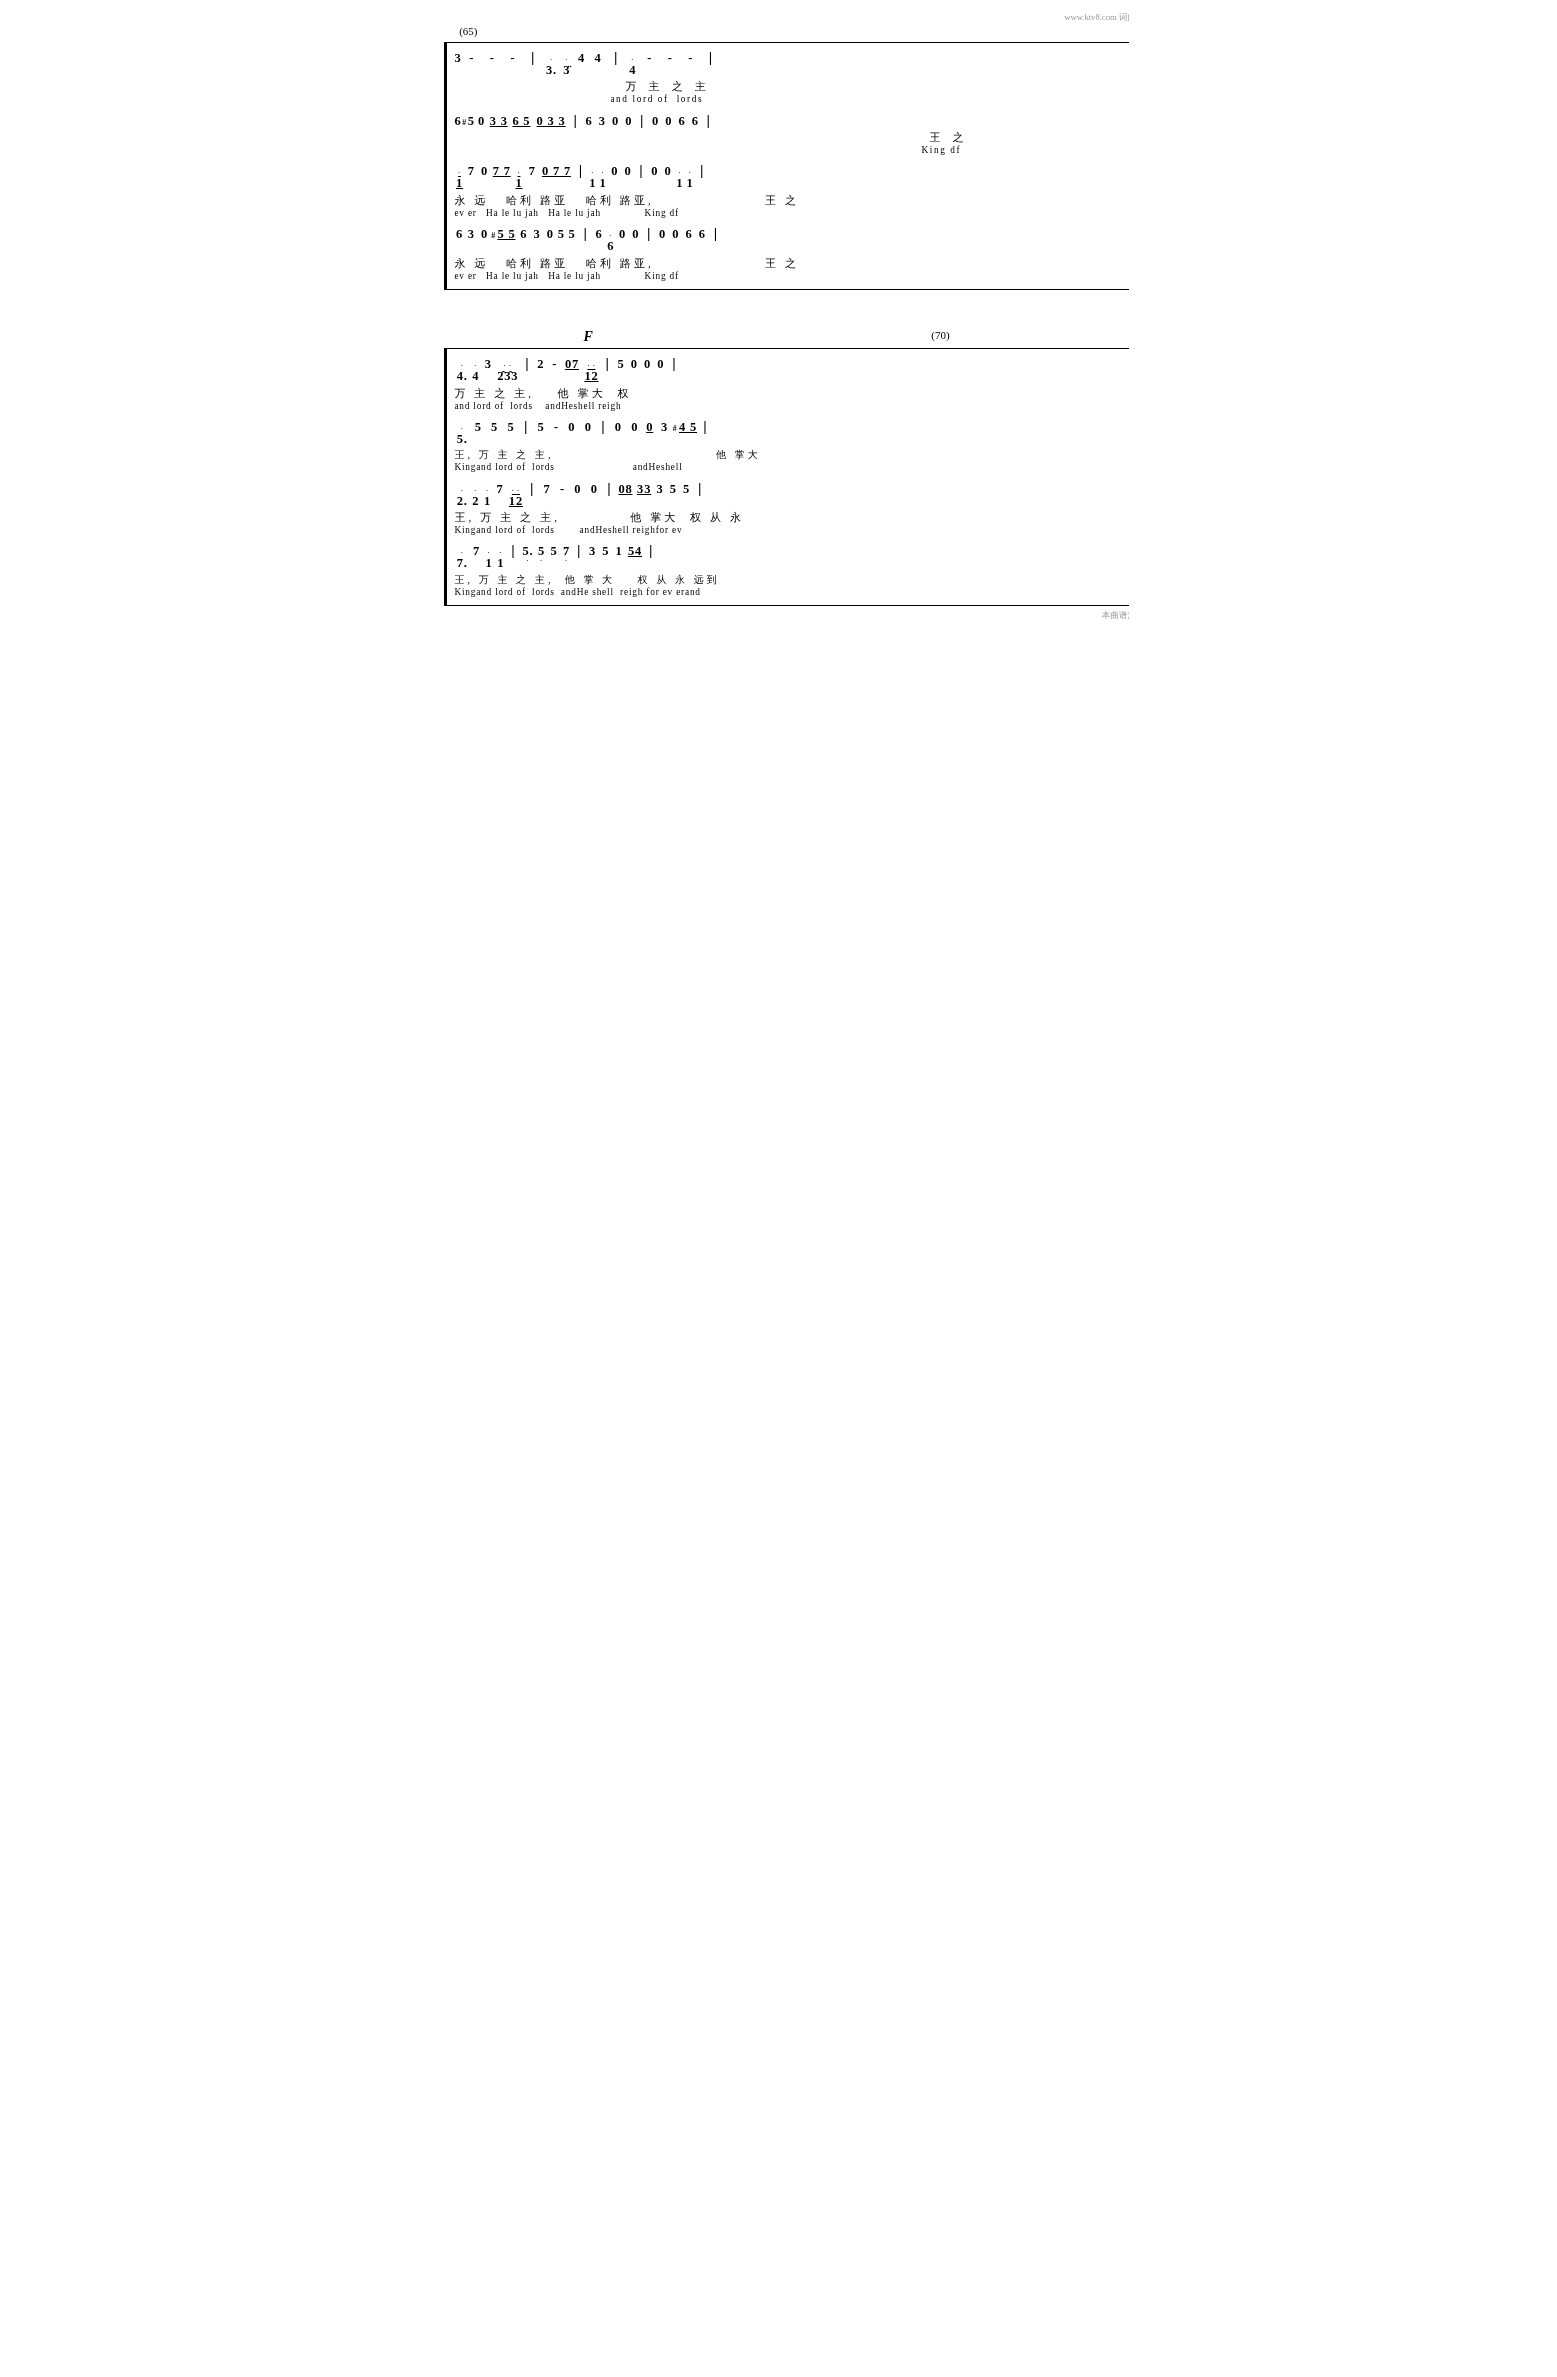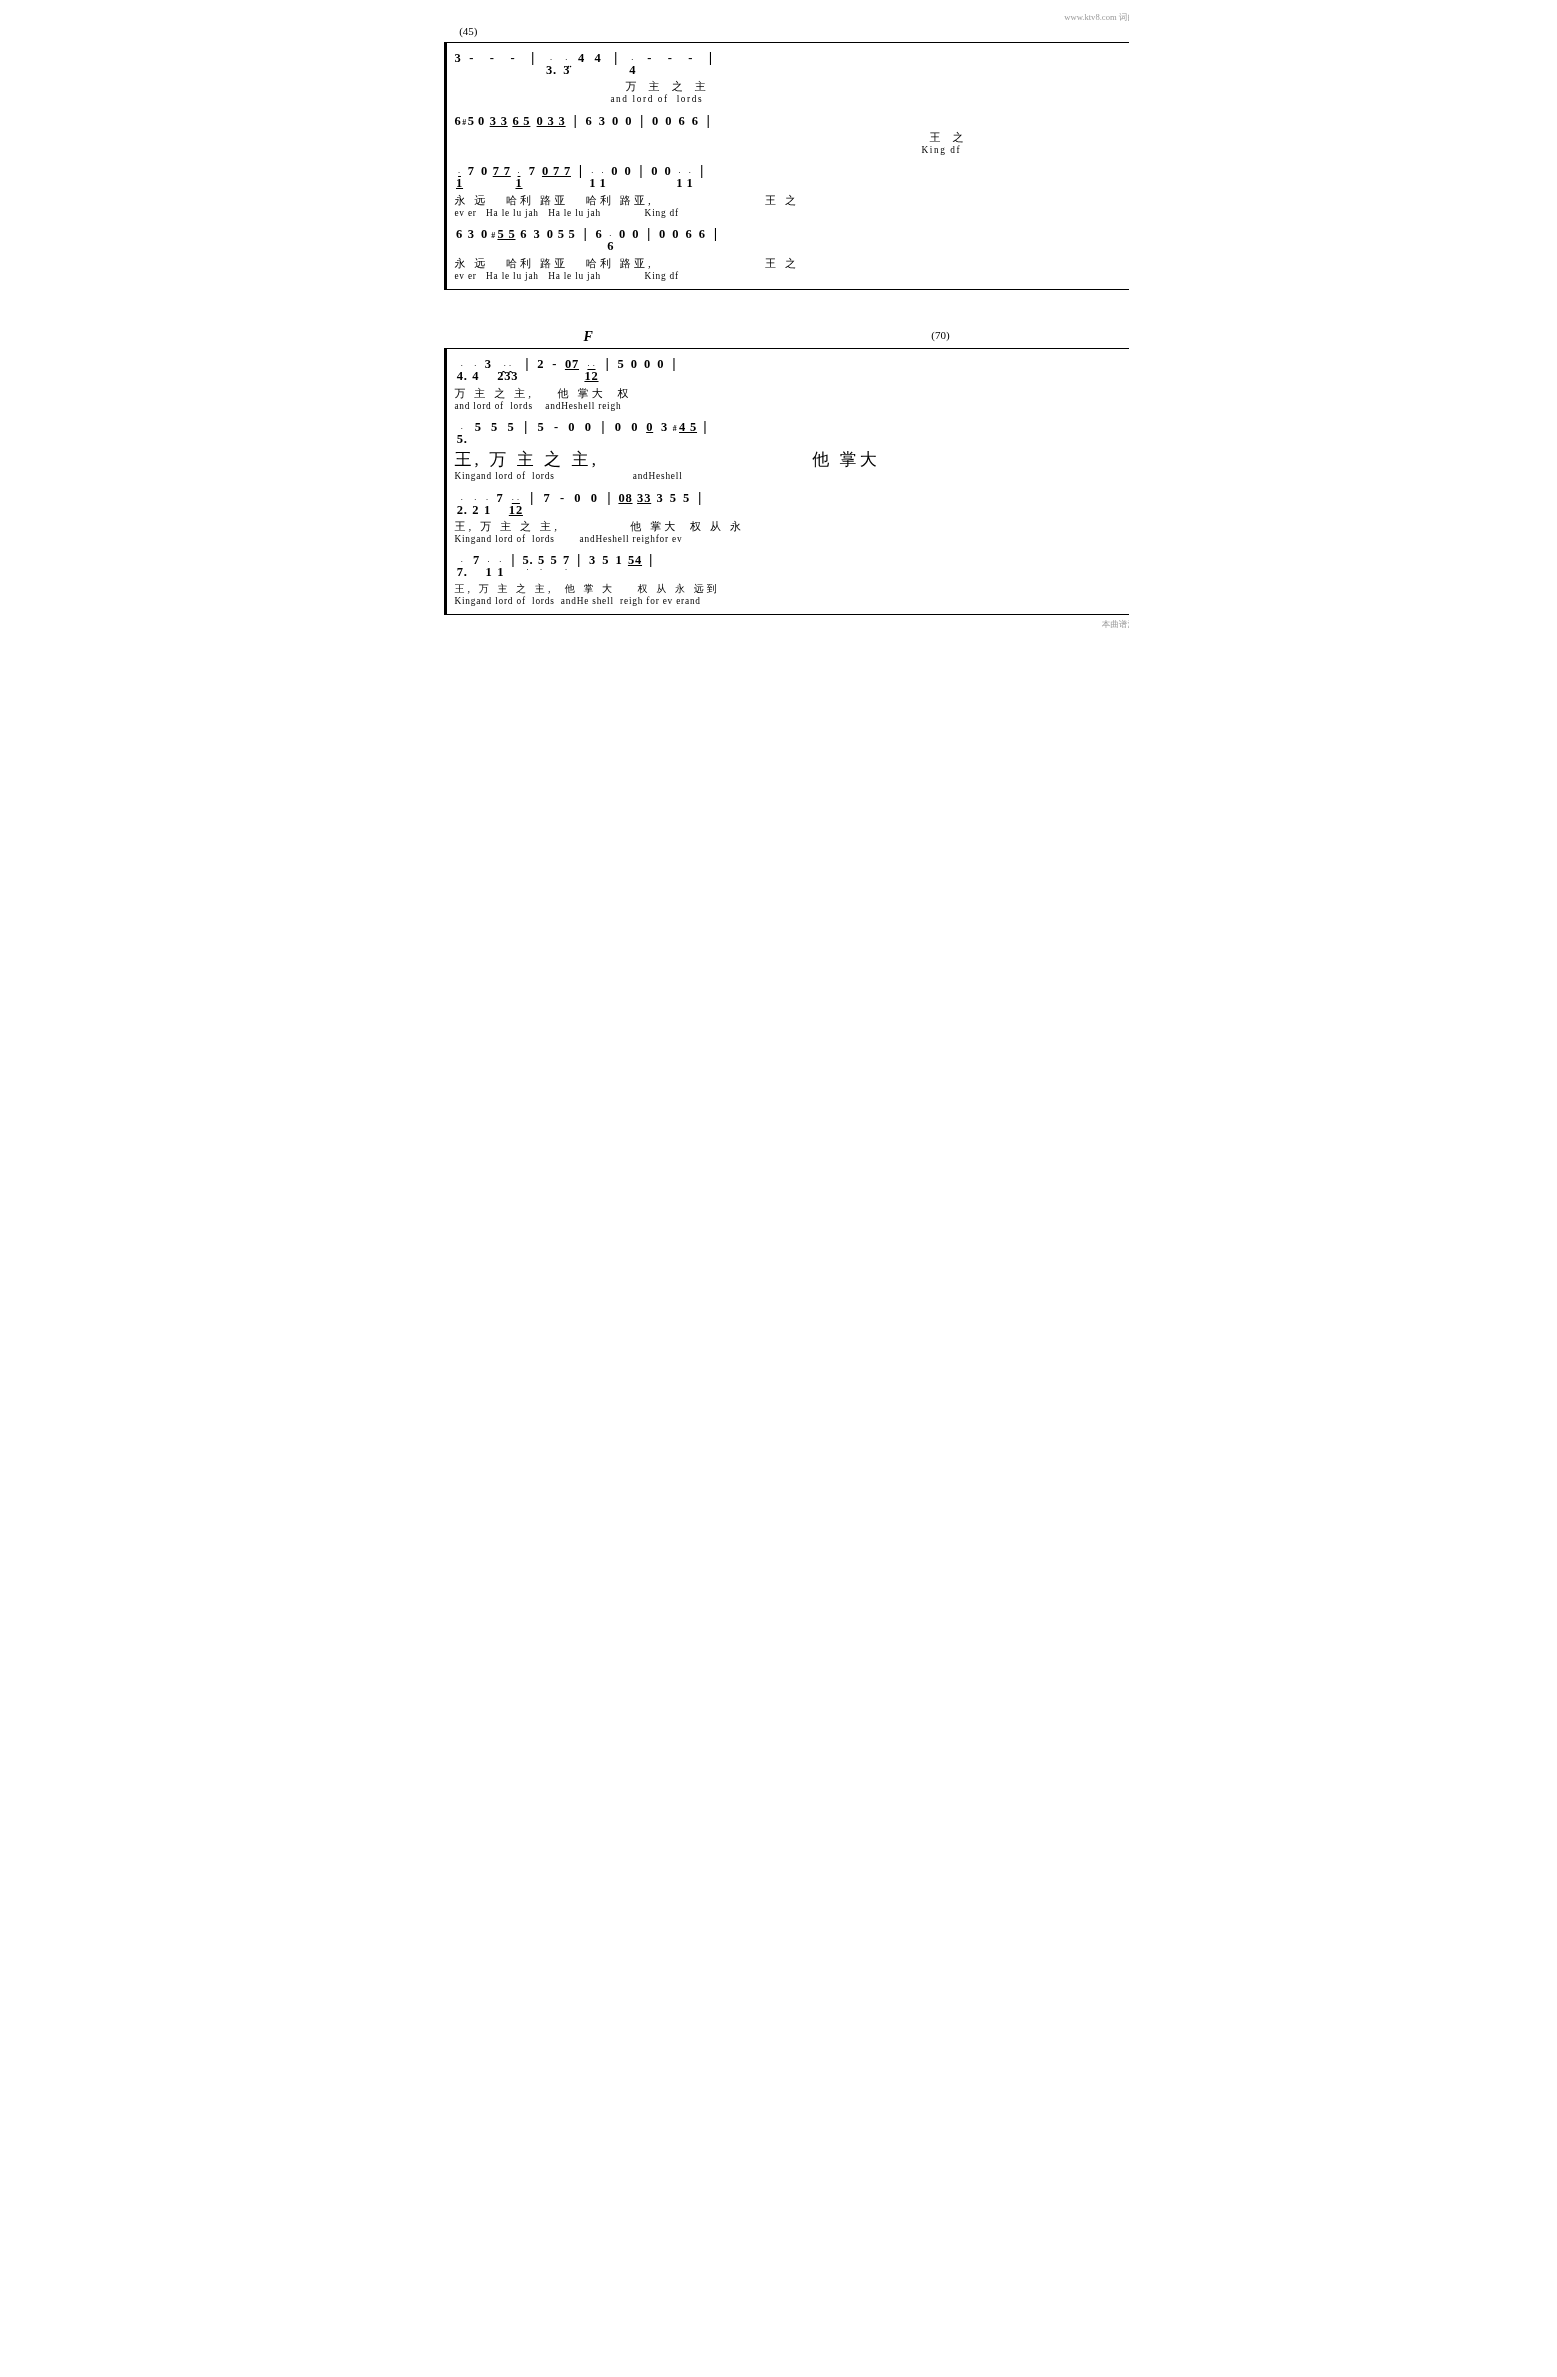--- a/index.html
+++ b/index.html
@@ -18,21 +18,21 @@
       padding-top: 3.9px;
     }
   </style>
 </head>
 <body>
 
 <div class="page-wrapper">
   <div style="font-size:8.6px;color:#999;text-align:right;margin-bottom:1.6px;">www.ktv8.com 词曲库</div>
 
   <div style="font-size:11px;margin-bottom:4.7px;margin-left:15.6px;">
-    <span>(45)</span>
+    <span>(65)</span>
   </div>
 
   <div style="border-left:3.1px solid #000;border-top:1.6px solid #000;border-bottom:1.6px solid #000;padding:4.7px 7.8px 4.7px 7.8px;margin-bottom:4.7px;">
 
     <div style="display:flex;align-items:baseline;font-size:12.5px;font-weight:bold;letter-spacing:0.8px;margin-bottom:1.6px;flex-wrap:wrap;">
       <span>3</span>
       <span style="margin:0 7.8px;">-</span>
       <span style="margin:0 7.8px;">-</span>
       <span style="margin:0 7.8px;">-</span>
       <span style="margin:0 7.8px;font-size:15.6px;">|</span>
@@ -218,21 +218,21 @@
       <span style="margin:0 4.7px;">0</span>
       <span style="margin:0 4.7px;font-size:15.6px;">|</span>
       <span style="margin:0 4.7px;">0</span>
       <span style="margin:0 4.7px;">0</span>
       <span style="text-decoration:underline;margin:0 3.1px;">0</span>
       <span style="margin:0 4.7px;">3</span>
       <span style="font-size:7.8px;vertical-align:super;">#</span>
       <span style="text-decoration:underline;margin:0 1.6px;">4&nbsp;5</span>
       <span style="margin:0 4.7px;font-size:15.6px;">|</span>
     </div>
-    <div style="font-size:17px;letter-spacing:3.1px;margin-bottom:0px;">王,&nbsp;万&nbsp;主&nbsp;之&nbsp;主,&nbsp;&nbsp;&nbsp;&nbsp;&nbsp;&nbsp;&nbsp;&nbsp;&nbsp;&nbsp;&nbsp;&nbsp;&nbsp;&nbsp;&nbsp;&nbsp;&nbsp;&nbsp;&nbsp;&nbsp;&nbsp;&nbsp;&nbsp;&nbsp;&nbsp;&nbsp;&nbsp;&nbsp;&nbsp;他&nbsp;掌大</div>
+    <div style="font-size:10px;letter-spacing:3.1px;margin-bottom:0px;">王,&nbsp;万&nbsp;主&nbsp;之&nbsp;主,&nbsp;&nbsp;&nbsp;&nbsp;&nbsp;&nbsp;&nbsp;&nbsp;&nbsp;&nbsp;&nbsp;&nbsp;&nbsp;&nbsp;&nbsp;&nbsp;&nbsp;&nbsp;&nbsp;&nbsp;&nbsp;&nbsp;&nbsp;&nbsp;&nbsp;&nbsp;&nbsp;&nbsp;&nbsp;他&nbsp;掌大</div>
     <div style="font-size:9.3px;letter-spacing:0.8px;margin-bottom:6.2px;">Kingand lord of &nbsp;lords&nbsp;&nbsp;&nbsp;&nbsp;&nbsp;&nbsp;&nbsp;&nbsp;&nbsp;&nbsp;&nbsp;&nbsp;&nbsp;&nbsp;&nbsp;&nbsp;&nbsp;&nbsp;&nbsp;&nbsp;&nbsp;&nbsp;&nbsp;&nbsp;&nbsp;andHeshell</div>
 
     <div style="display:flex;align-items:baseline;font-size:12.5px;font-weight:bold;letter-spacing:0.8px;margin-bottom:1.6px;flex-wrap:wrap;">
 
       <span style="display:inline-flex;flex-direction:column;align-items:center;margin:0 2.3px;">
         <span style="font-size:6.2px;">·</span>
           <span>2.</span>
       </span>
 
       <span style="display:inline-flex;flex-direction:column;align-items:center;margin:0 2.3px;">

